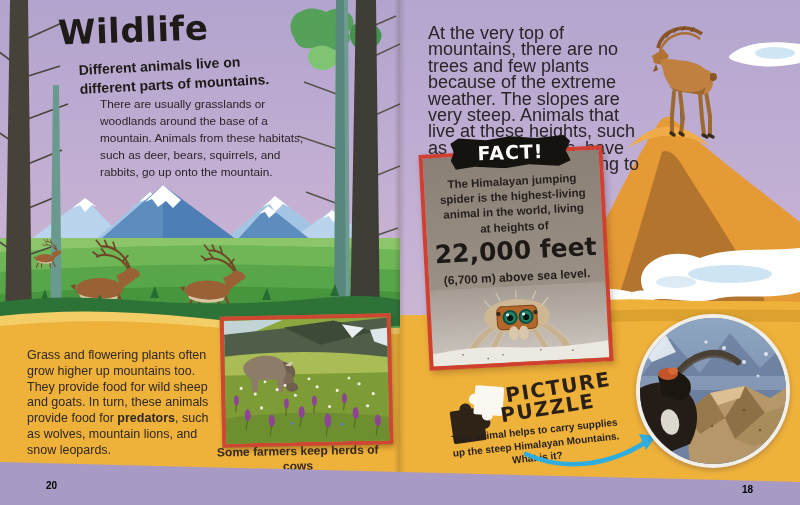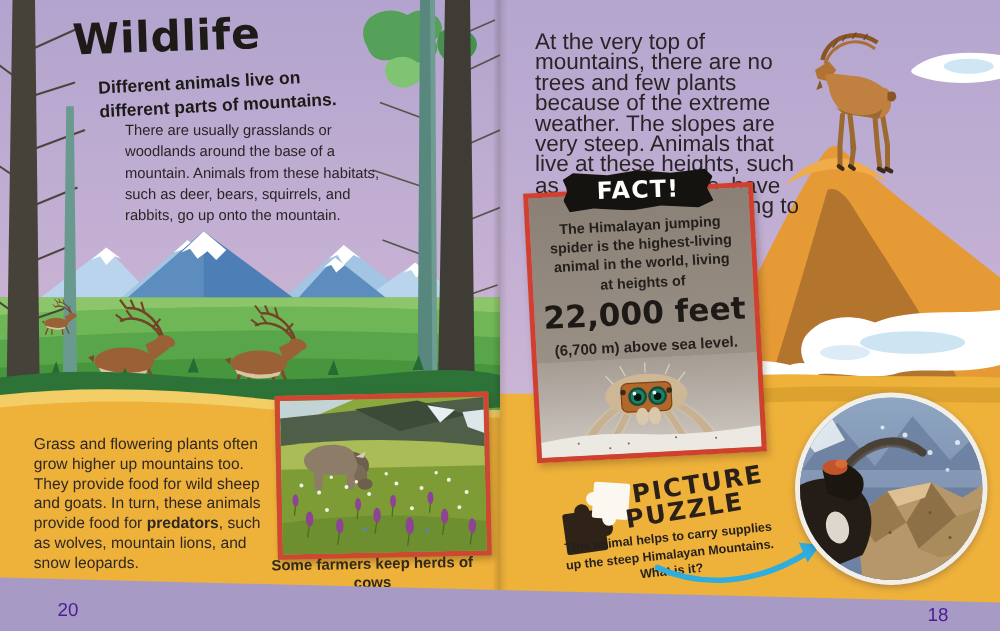--- a/index.html
+++ b/index.html
@@ -10,21 +10,21 @@
   .txt{color:#2a2426;}
   
   #title{left:58px;top:10px;font-size:34px;font-weight:800;color:#1d1a18;
     transform:rotate(-2deg);letter-spacing:.5px;font-family:"DejaVu Sans",sans-serif;}
   #subtitle{left:79px;top:56px;font-size:14px;font-weight:bold;line-height:18.5px;
     transform:rotate(-3deg);color:#1d1a18;}
   #intro-left{left:100px;top:96px;width:208px;font-size:11.8px;line-height:17px;}
   #body-left{left:27px;top:348px;width:198px;font-size:12.5px;line-height:15.8px;color:#2f2824;}
   #caption{left:203px;top:444px;width:190px;font-size:12px;font-weight:bold;line-height:14.5px;
     text-align:center;color:#33281a;transform:rotate(-1deg);}
-  .pagenum{font-size:15px;font-weight:normal;color:#4c1d95;}
+  .pagenum{font-size:10px;font-weight:bold;color:#000000;}
   
   #intro-right{left:428px;top:25px;width:212px;font-size:18px;line-height:16.4px;}
   
   #fact-box{left:424px;top:150px;width:184px;height:216px;
     background:linear-gradient(#8a8076,#a39a8e);border:4px solid #cf4030;
     transform:rotate(-3deg);box-shadow:2px 3px 6px rgba(40,20,10,.25);}
   #fact-banner{position:absolute;top:-18px;left:50%;width:120px;height:32px;
     transform:translateX(-50%) rotate(1deg);background:#15130f;color:#fdfdfb;
     display:flex;align-items:center;justify-content:center;font-size:19px;font-weight:800;
     letter-spacing:1px;font-family:"DejaVu Sans",sans-serif;

